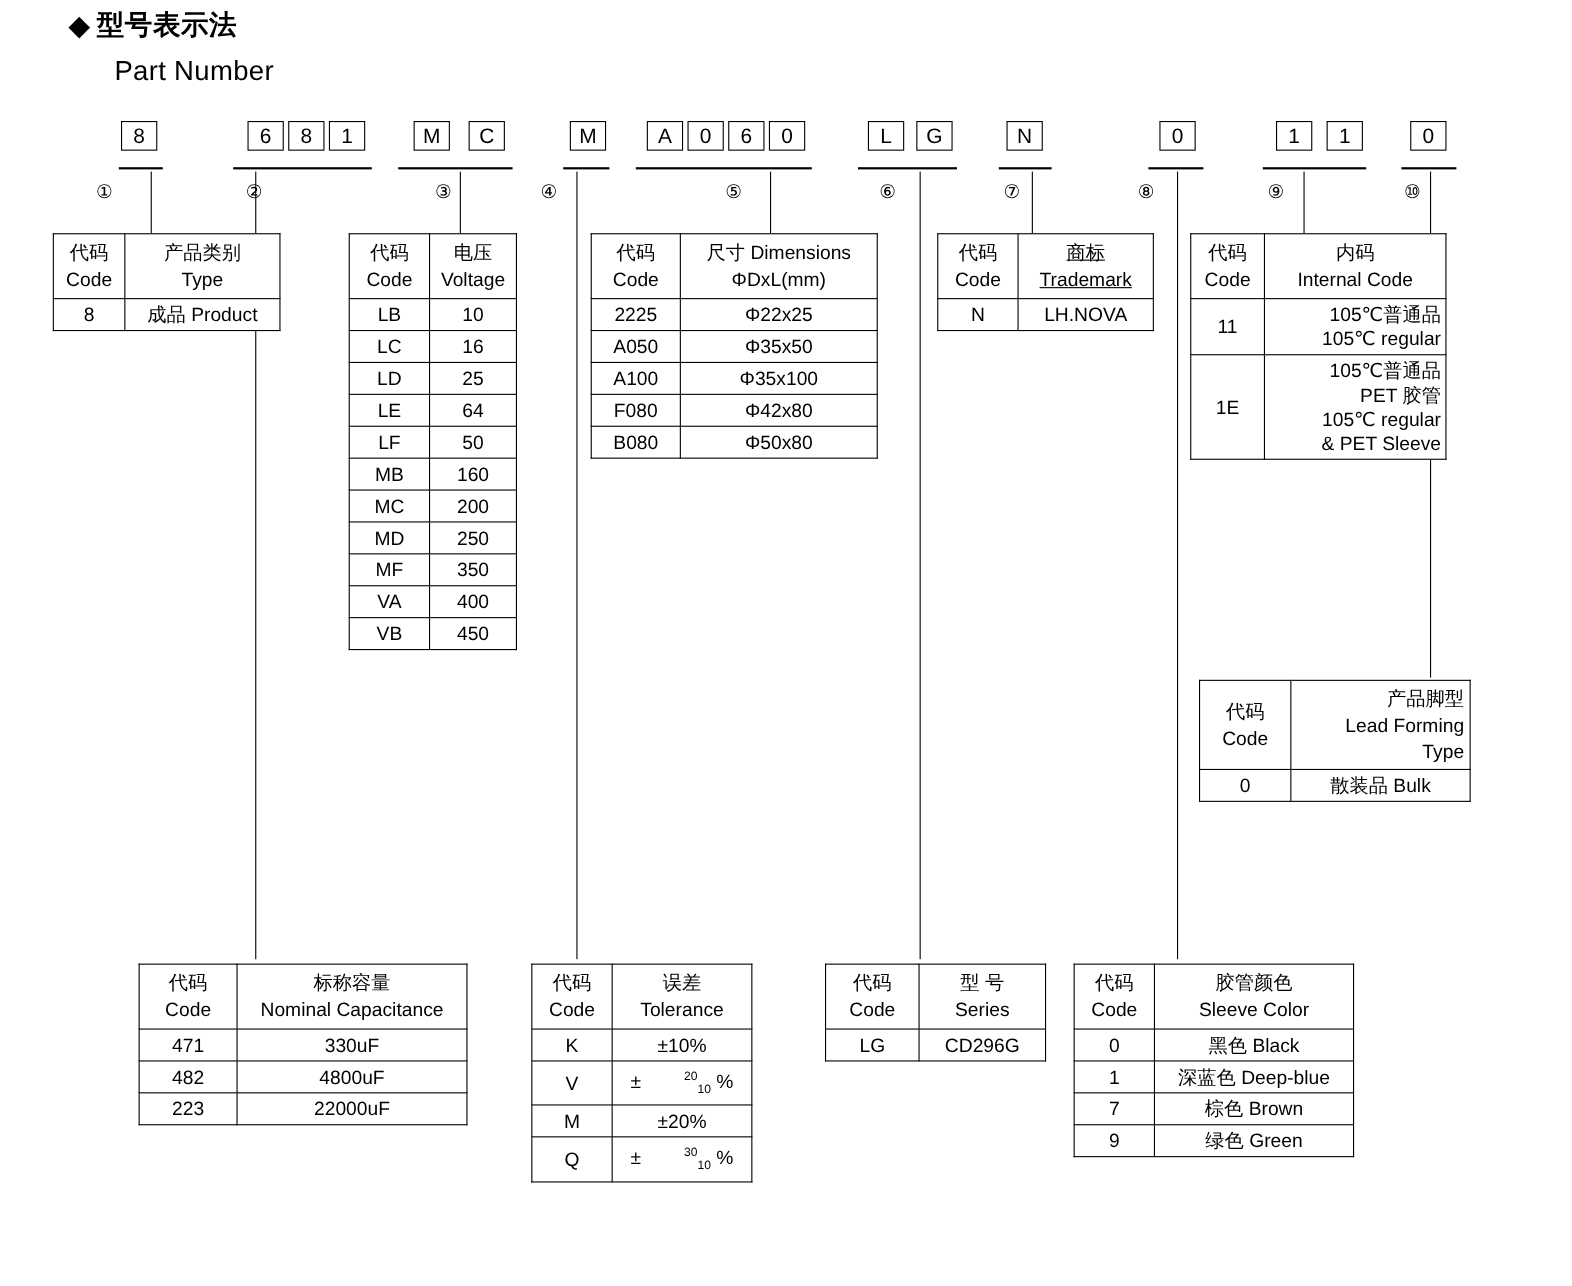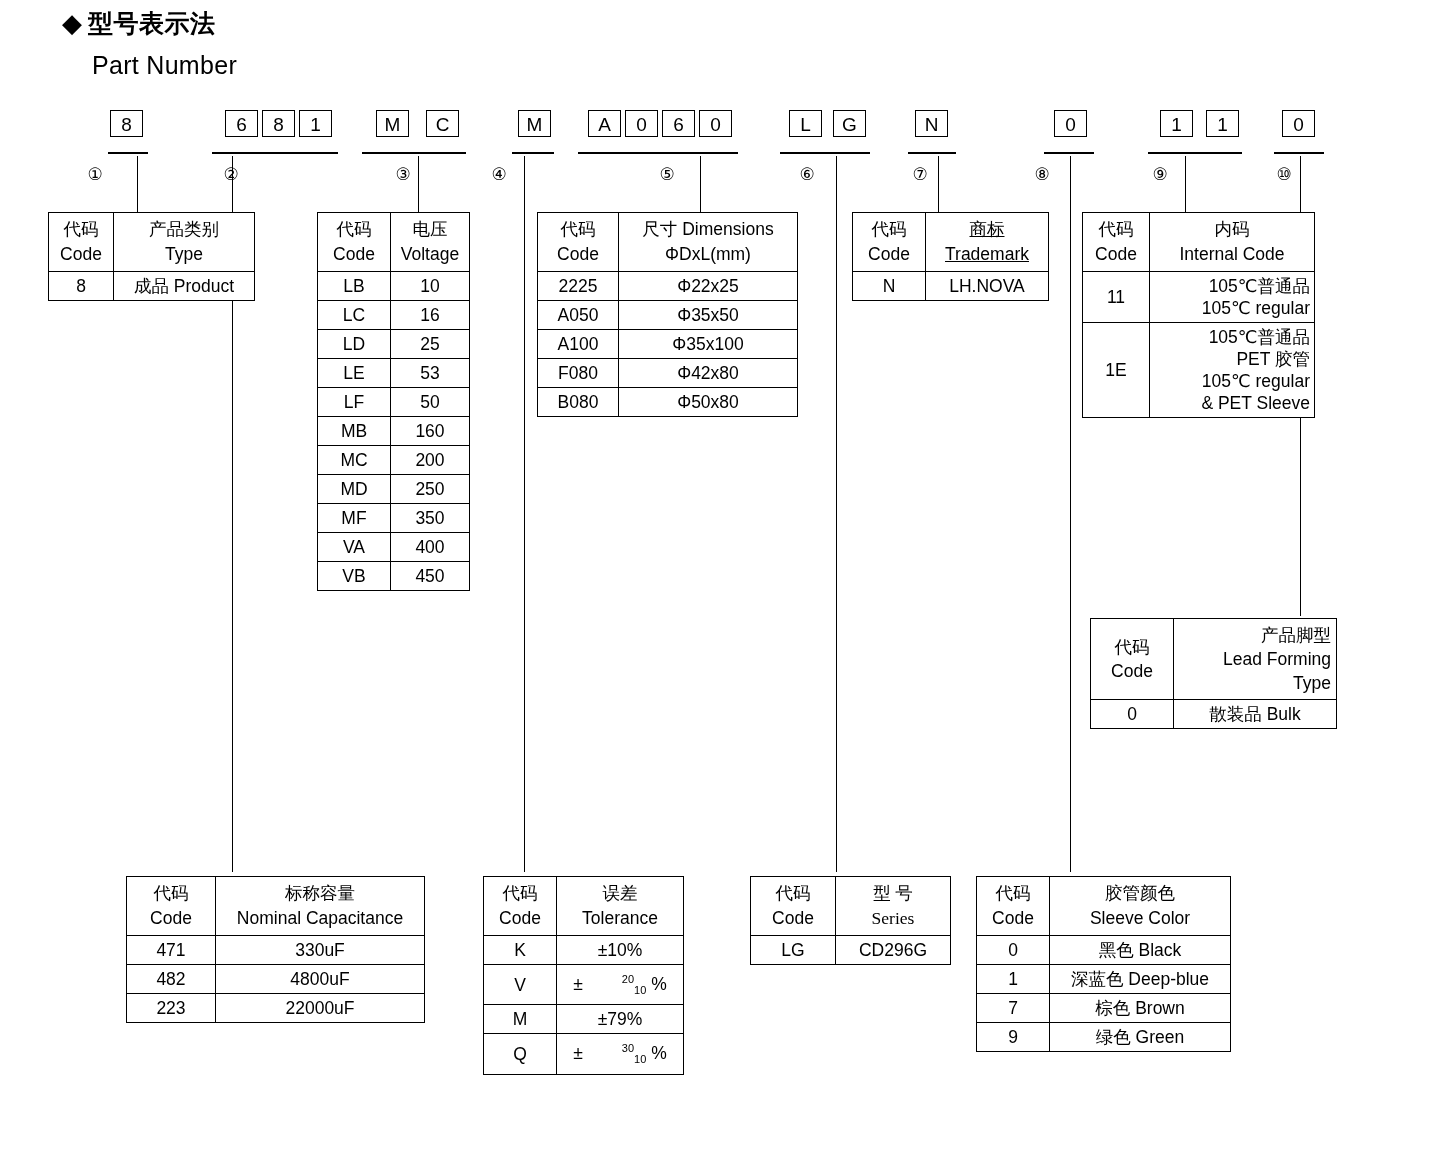--- a/index.html
+++ b/index.html
@@ -9,21 +9,21 @@
     font-family:"Liberation Sans","DejaVu Sans",sans-serif;
     color:#000000;
     position:relative;
     overflow:hidden;
   }
   .abs{position:absolute;}
 
   
   #heading-diamond{left:62px;top:10px;font-size:26px;line-height:26px;}
   #heading-cn{left:88px;top:8px;font-size:25px;line-height:30px;font-weight:600;letter-spacing:0.5px;}
-  #heading-en{left:92px;top:50px;font-size:25px;line-height:30px;letter-spacing:0.3px;}
+  #heading-en{left:104px;top:50px;font-size:25px;line-height:30px;letter-spacing:0.3px;}
 
   
   .codebox{
     width:33px;height:27px;
     border:1.6px solid #000;
     font-size:19px;line-height:27px;
     text-align:center;
     box-sizing:border-box;
   }
   .grpline{height:0;border-top:2px solid #000;}
@@ -163,21 +163,21 @@
   <tr>
         <td>LC</td>
         <td>16</td>
       </tr>
   <tr>
         <td>LD</td>
         <td>25</td>
       </tr>
   <tr>
         <td>LE</td>
-        <td>53</td>
+        <td>64</td>
       </tr>
   <tr>
         <td>LF</td>
         <td>50</td>
       </tr>
   <tr>
         <td>MB</td>
         <td>160</td>
       </tr>
   <tr>
@@ -350,37 +350,37 @@
   <tr>
     <td>K</td>
     <td>±10%</td>
   </tr>
   <tr>
     <td>V</td>
     <td class="tol">±<sup>20</sup><sub>10</sub> %</td>
   </tr>
   <tr>
     <td>M</td>
-    <td>±79%</td>
+    <td>±20%</td>
   </tr>
   <tr>
     <td>Q</td>
     <td class="tol">±<sup>30</sup><sub>10</sub> %</td>
   </tr>
 </tbody>
   </table>
 
 <table class="spec abs" style="left:750px;top:876px;">
   <tbody>
       <tr>
     <td class="hd" style="width:74px;">
       <span class="l1">代码</span>
       <span class="l2">Code</span>
     </td>
-    <td class="hd" style="width:104px;font-family:Liberation Serif, serif;">
+    <td class="hd" style="width:104px;">
       <span class="l1">型 号</span>
       <span class="l2">Series</span>
     </td>
   </tr>
   <tr>
     <td>LG</td>
     <td>CD296G</td>
   </tr>
 </tbody>
   </table>

